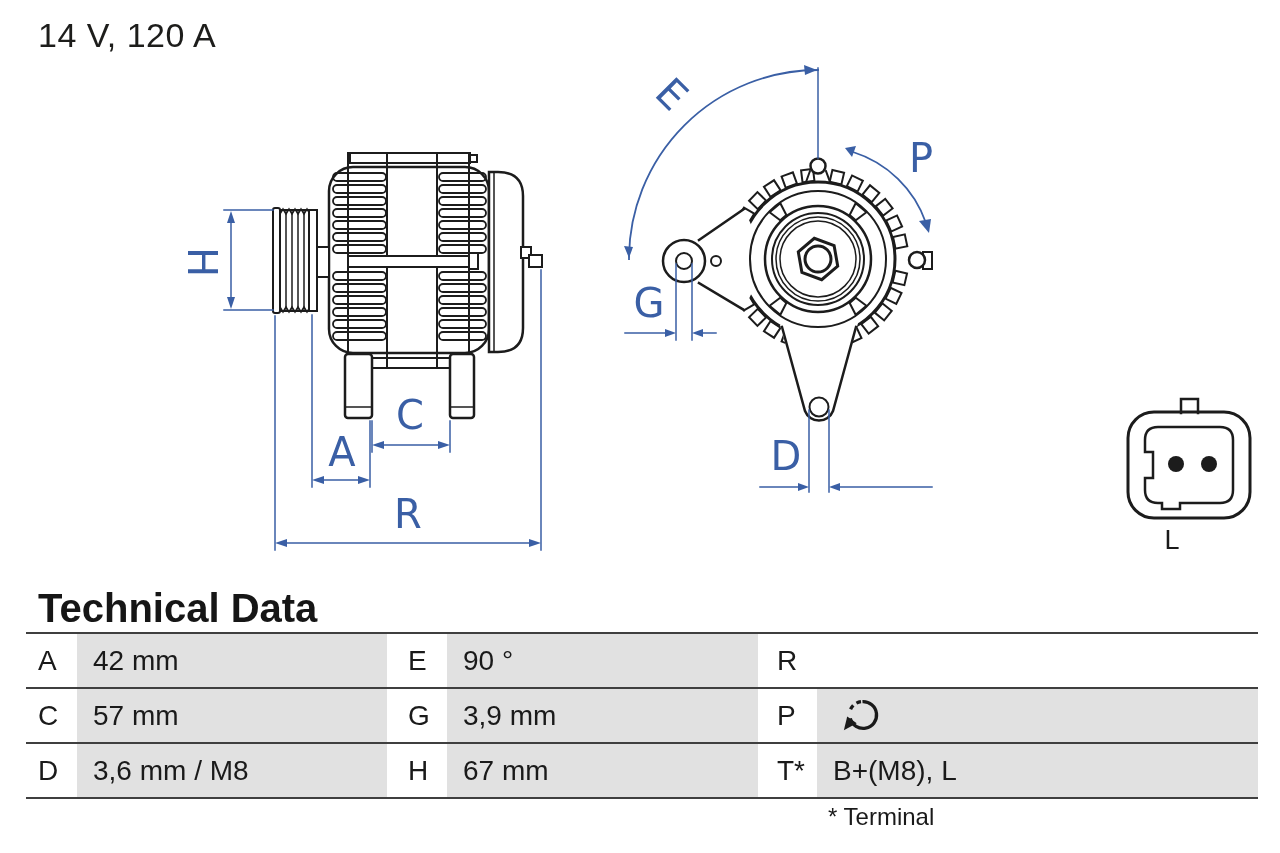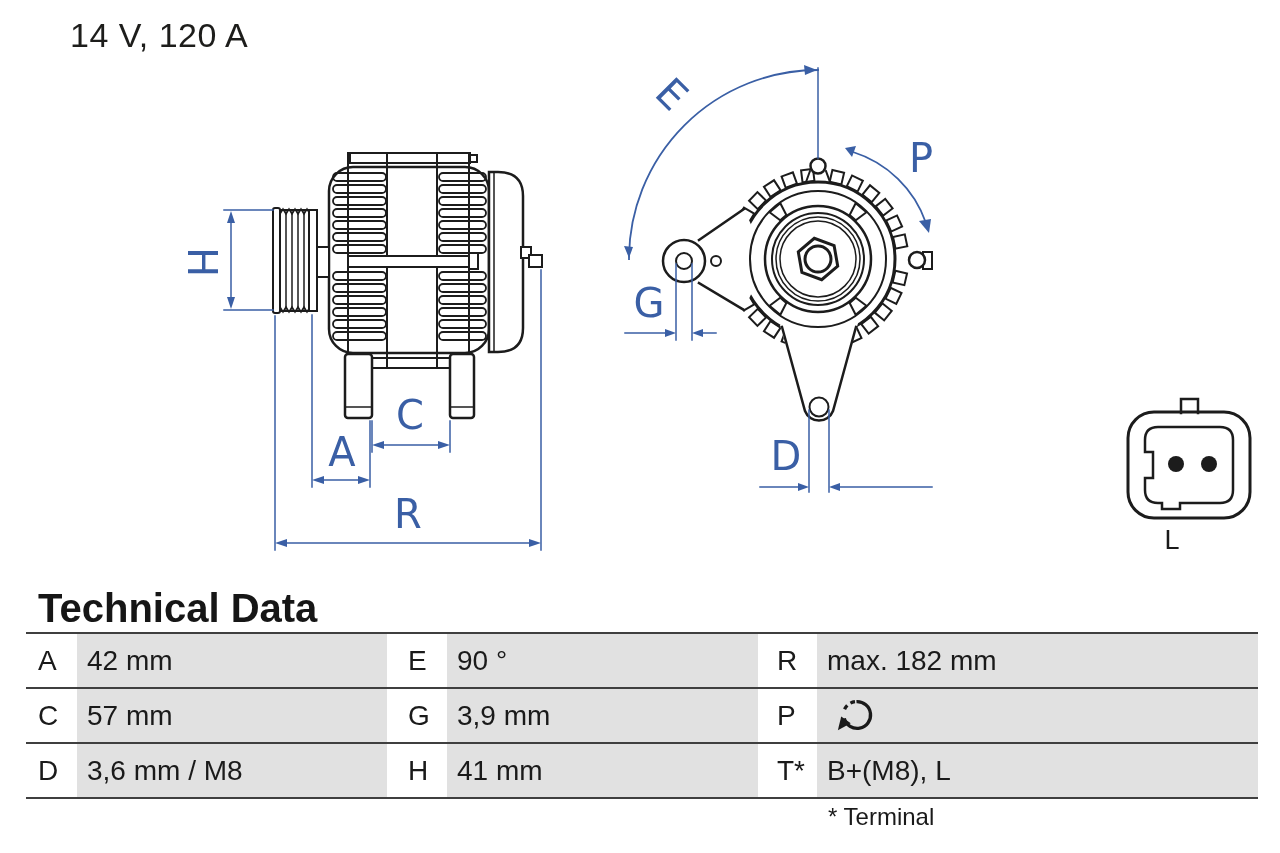--- a/index.html
+++ b/index.html
@@ -1,29 +1,29 @@
 <!DOCTYPE html>
 <html><head>
 <meta charset="utf-8">
 <style>
   html,body{margin:0;padding:0;background:#ffffff;}
   body{width:1280px;height:853px;position:relative;overflow:hidden;
        font-family:"Liberation Sans", sans-serif;color:#1a1a1a;}
-  .title{position:absolute;left:38px;top:16px;font-size:34px;letter-spacing:.5px;color:#1d1d1b;margin-left:32px;}
+  .title{position:absolute;left:38px;top:16px;font-size:34px;letter-spacing:.5px;color:#1d1d1b;}
   .drawing{position:absolute;left:0;top:0;}
   .section-heading{position:absolute;left:38px;top:586px;font-size:40px;font-weight:bold;color:#161616;}
   .tdata{position:absolute;left:26px;top:632px;width:1232px;}
   .trow{display:grid;grid-template-columns:51px 310px 60px 311px 59px 441px;
         height:55px;border-top:2px solid #3f3f3f;box-sizing:border-box;}
   .trow.last{border-bottom:2px solid #3f3f3f;height:57px;}
   .cell{display:flex;align-items:center;font-size:28px;}
   .lab{background:#ffffff;padding-left:12px;}
   .lab2{padding-left:21px;}
   .lab3{padding-left:19px;}
-  .val{background:#e1e1e1;padding-left:10px;}
+  .val{background:#e1e1e1;padding-left:16px;}
   .footnote{position:absolute;left:828px;top:803px;font-size:24px;color:#1a1a1a;}
   .dim{font-family:"DejaVu Sans", sans-serif;font-size:40px;fill:#3a5fa5;}
   svg{display:block;}
 </style>
 </head>
 <body>
 
 <div class="title">14 V, 120 A</div>
 
 <svg class="drawing" width="1280" height="580" viewBox="0 0 1280 580" stroke="#1c1c1c" fill="none" stroke-width="2" stroke-linecap="square">
@@ -220,39 +220,38 @@
 
 <div class="section-heading">Technical Data</div>
 
 <div class="tdata">
   <div class="trow">
     <div class="cell lab">A</div>
     <div class="cell val">42 mm</div>
     <div class="cell lab lab2">E</div>
     <div class="cell val">90 °</div>
     <div class="cell lab lab3">R</div>
-    <div class="cell val">max. 182 mm</div>
   </div>
   <div class="trow">
     <div class="cell lab">C</div>
     <div class="cell val">57 mm</div>
     <div class="cell lab lab2">G</div>
     <div class="cell val">3,9 mm</div>
     <div class="cell lab lab3">P</div>
     <div class="cell val">
       <svg width="42" height="42" viewBox="0 0 44 44" style="margin-left:8px" fill="none" stroke="#1a1a1a" stroke-width="3.5">
         <path d="M10,15 A14,14 0 0 1 21,7" stroke-dasharray="5 4"></path>
         <path d="M22.5,7 A14,14 0 1 1 9.7,24.5"></path>
         <polygon points="3,37 16.5,29.5 6.5,22.5" fill="#1a1a1a" stroke="none"></polygon>
       </svg>
     </div>
   </div>
   <div class="trow last">
     <div class="cell lab">D</div>
     <div class="cell val">3,6 mm / M8</div>
     <div class="cell lab lab2">H</div>
-    <div class="cell val">41 mm</div>
+    <div class="cell val">67 mm</div>
     <div class="cell lab lab3">T*</div>
     <div class="cell val">B+(M8), L</div>
   </div>
 </div>
 
 <div class="footnote">* Terminal</div>
 
 </body></html>

